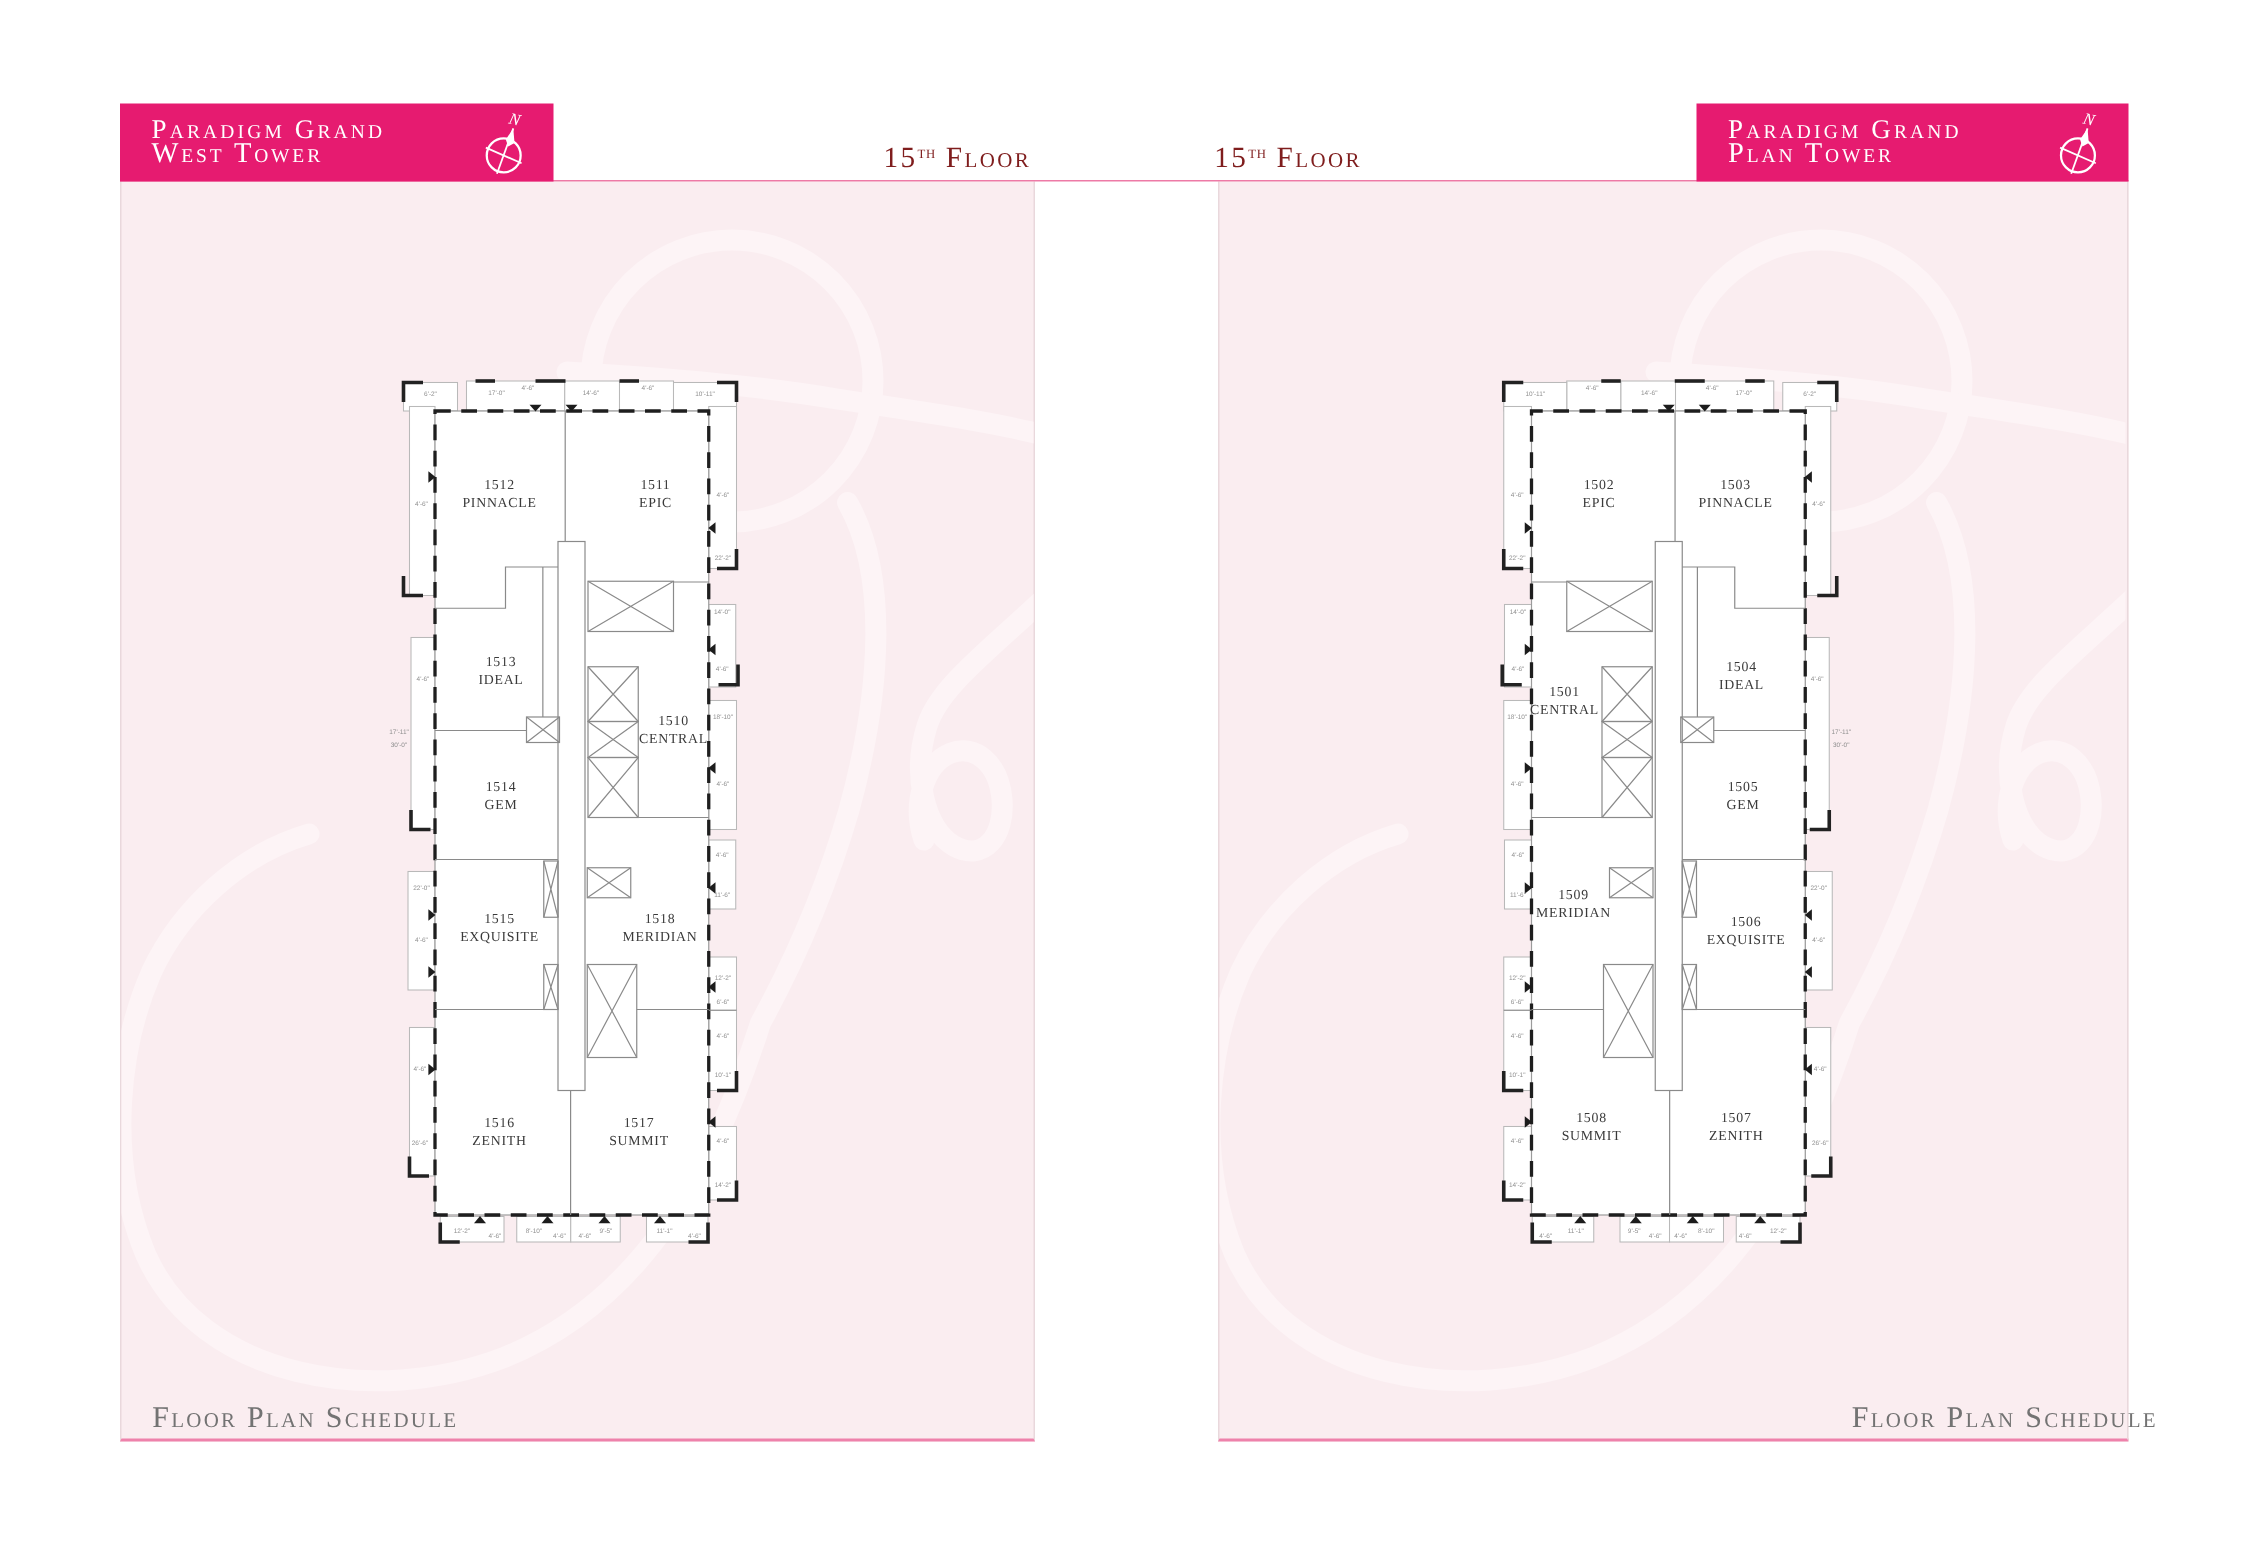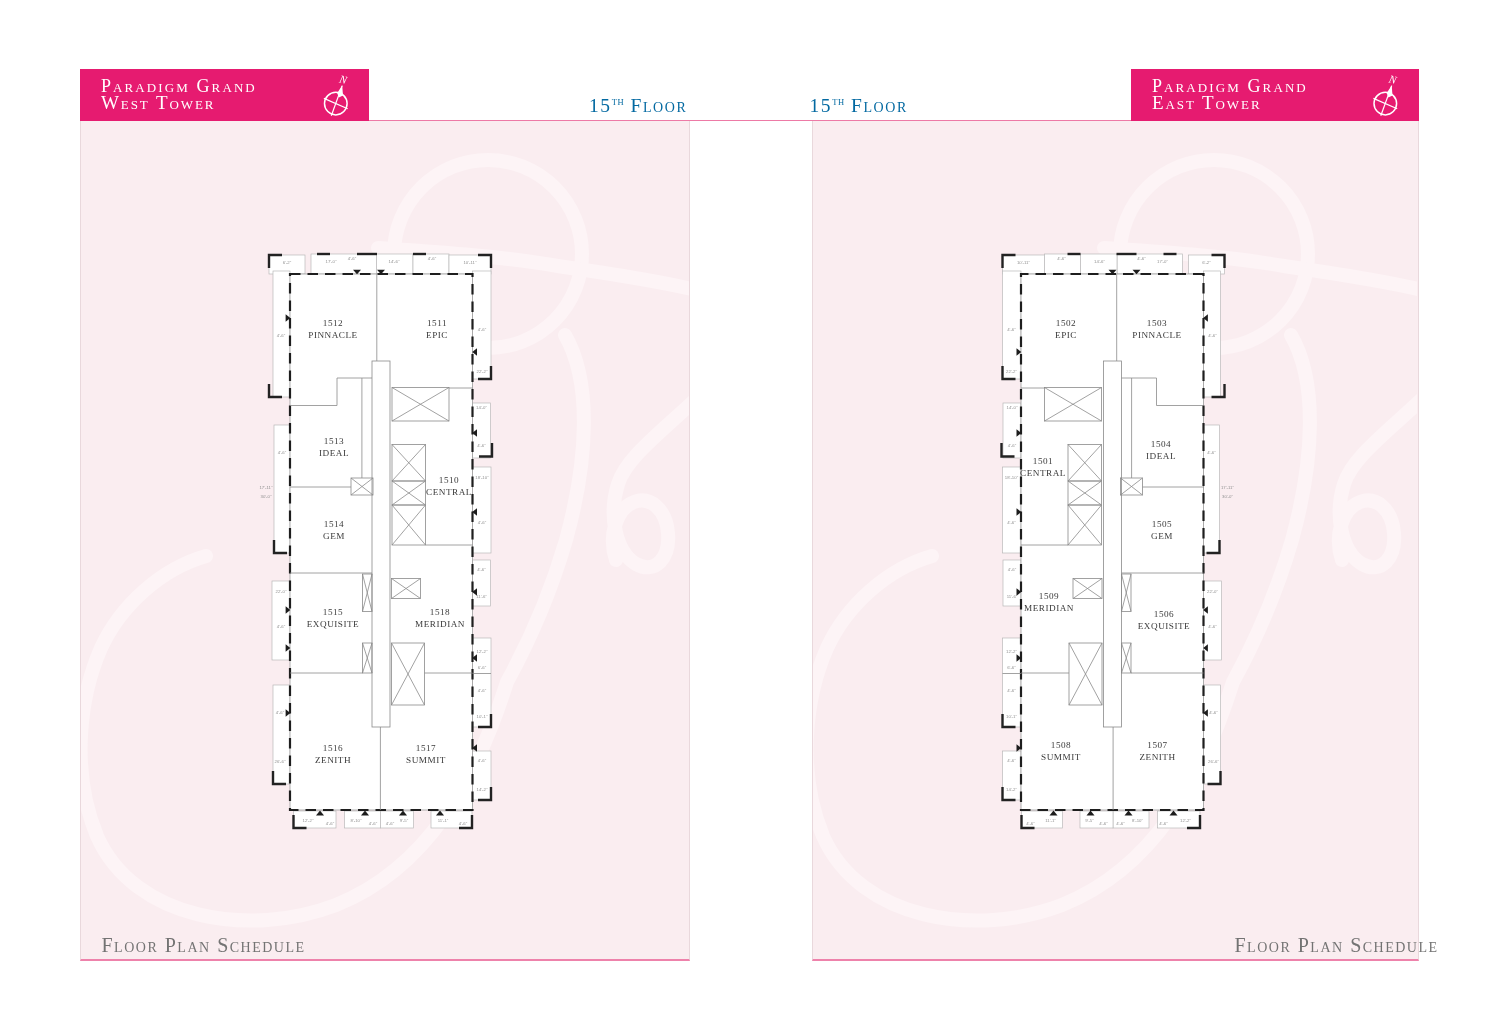--- a/index.html
+++ b/index.html
@@ -8,36 +8,36 @@
 .panel{position:absolute;top:121px;height:838px;background:#faedf0;
   border-left:1px solid #e9d8dc;border-right:1px solid #e9d8dc;border-bottom:2px solid #ee82ab;}
 #panelL{left:80px;width:607.5px;}
 #panelR{left:812px;width:604.5px;}
 .bar{position:absolute;top:69px;height:52px;background:#e61b70;}
 #barL{left:80px;width:289px;}
 #barR{left:1131px;width:287.5px;}
 #hairline{position:absolute;left:80px;top:119.5px;width:1338.5px;height:1.5px;background:#ed7aa6;}
 .bt1{position:absolute;color:#ffffff;font-variant:small-caps;font-size:18px;letter-spacing:2.1px;line-height:13px;}
 .bt2{position:absolute;color:#ffffff;font-variant:small-caps;font-size:19px;letter-spacing:1.9px;line-height:19px;}
-.floor{position:absolute;color:#0369a1;font-variant:small-caps;font-size:19.5px;letter-spacing:1.6px;line-height:20px;}
+.floor{position:absolute;color:#7f1d1d;font-variant:small-caps;font-size:19.5px;letter-spacing:1.6px;line-height:20px;}
 .floor sup{font-size:8.5px;letter-spacing:0.5px;vertical-align:6.5px;}
 .fps{position:absolute;color:#737373;font-variant:small-caps;font-size:20px;letter-spacing:1.5px;line-height:16px;}
 #ov{position:absolute;left:0;top:0;}
 </style>
 </head>
 <body>
 <div class="panel" id="panelL"></div>
 <div class="panel" id="panelR"></div>
 <div id="hairline"></div>
 <div class="bar" id="barL"></div>
 <div class="bar" id="barR"></div>
 <div class="bt1" style="left:101px;top:79.5px;">Paradigm Grand</div>
 <div class="bt2" style="left:101px;top:93px;font-family:Liberation Serif, serif;">West Tower</div>
 <div class="bt1" style="left:1152px;top:79.5px;">Paradigm Grand</div>
-<div class="bt2" style="left:1152px;top:93px;">East Tower</div>
+<div class="bt2" style="left:1152px;top:93px;">Plan Tower</div>
 <div class="floor" style="left:589px;top:91.5px;">15<sup>TH</sup> Floor</div>
 <div class="floor" style="left:809.5px;top:91.5px;">15<sup>TH</sup> Floor</div>
 <div class="fps" style="left:101.5px;top:936.5px;">Floor Plan Schedule</div>
 <div class="fps" style="left:1234.5px;top:936.5px;">Floor Plan Schedule</div>
 <svg id="ov" width="1500" height="1034" viewBox="0 0 1500 1034">
 <defs>
 <clipPath id="clipL">
         <rect x="81" y="121" width="608" height="838"></rect>
       </clipPath>
 <clipPath id="clipR">

